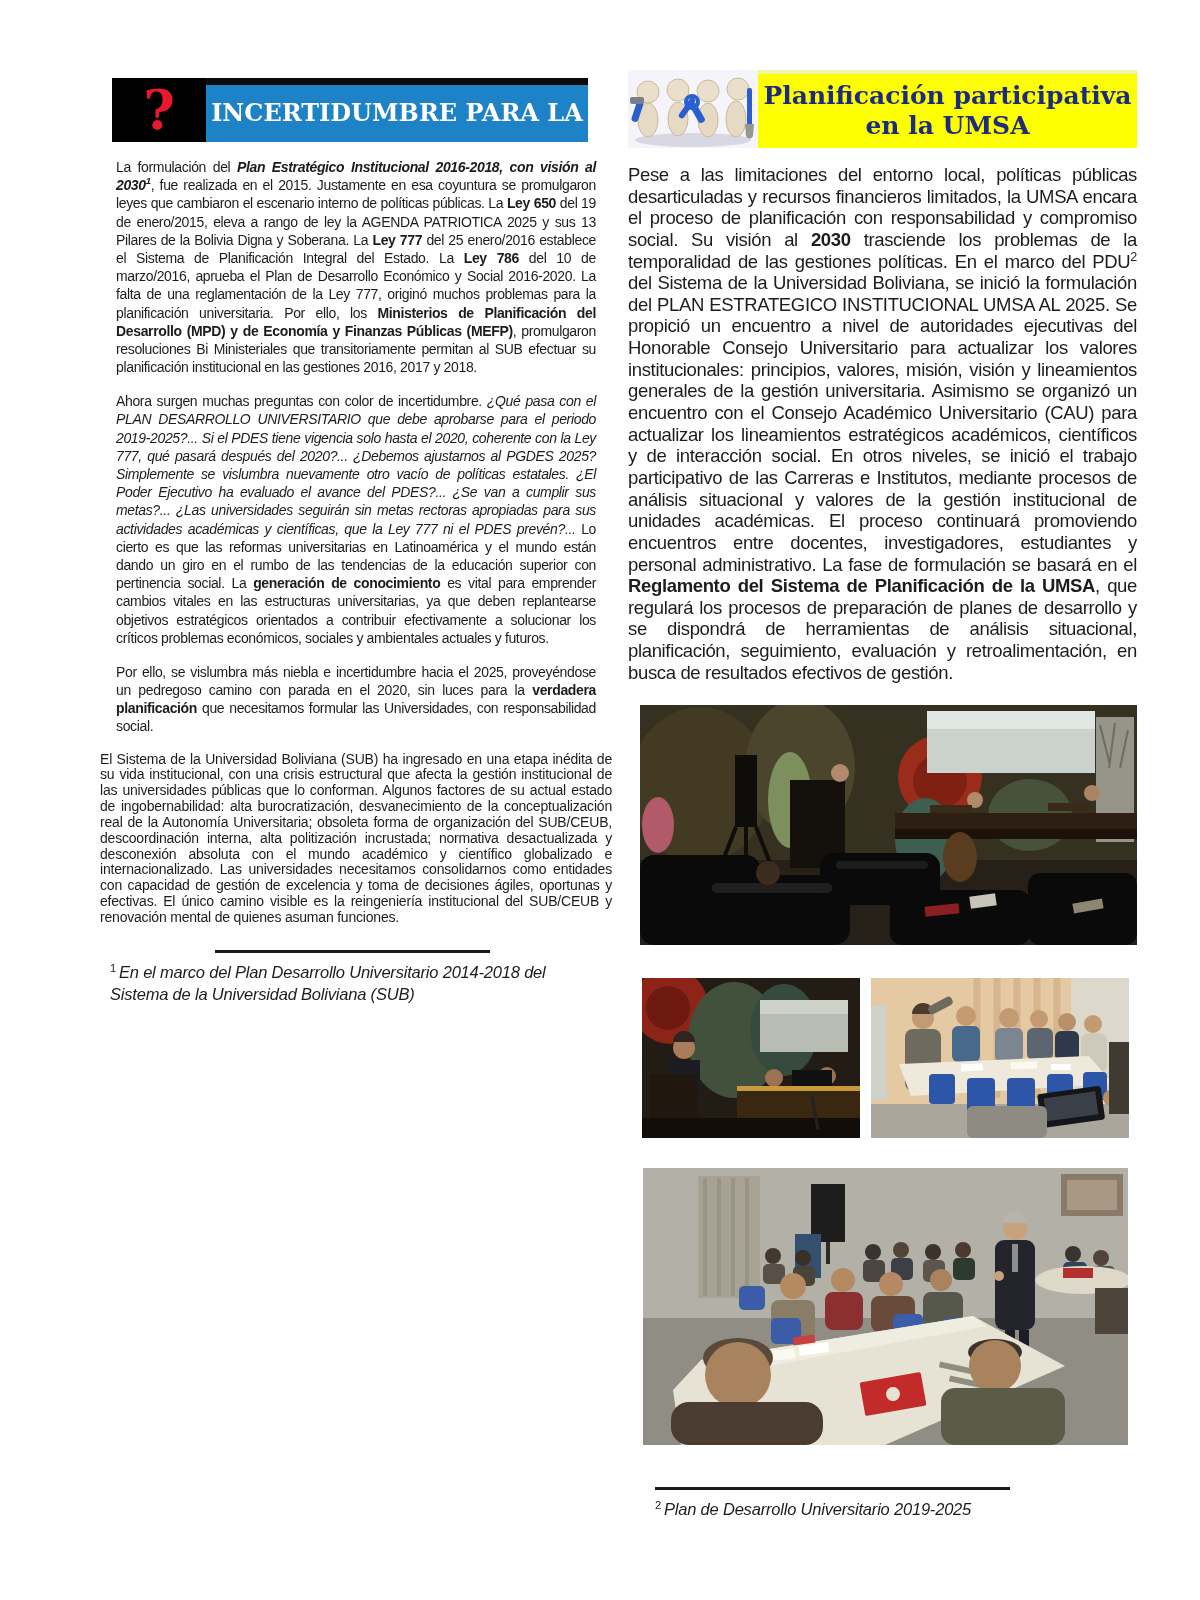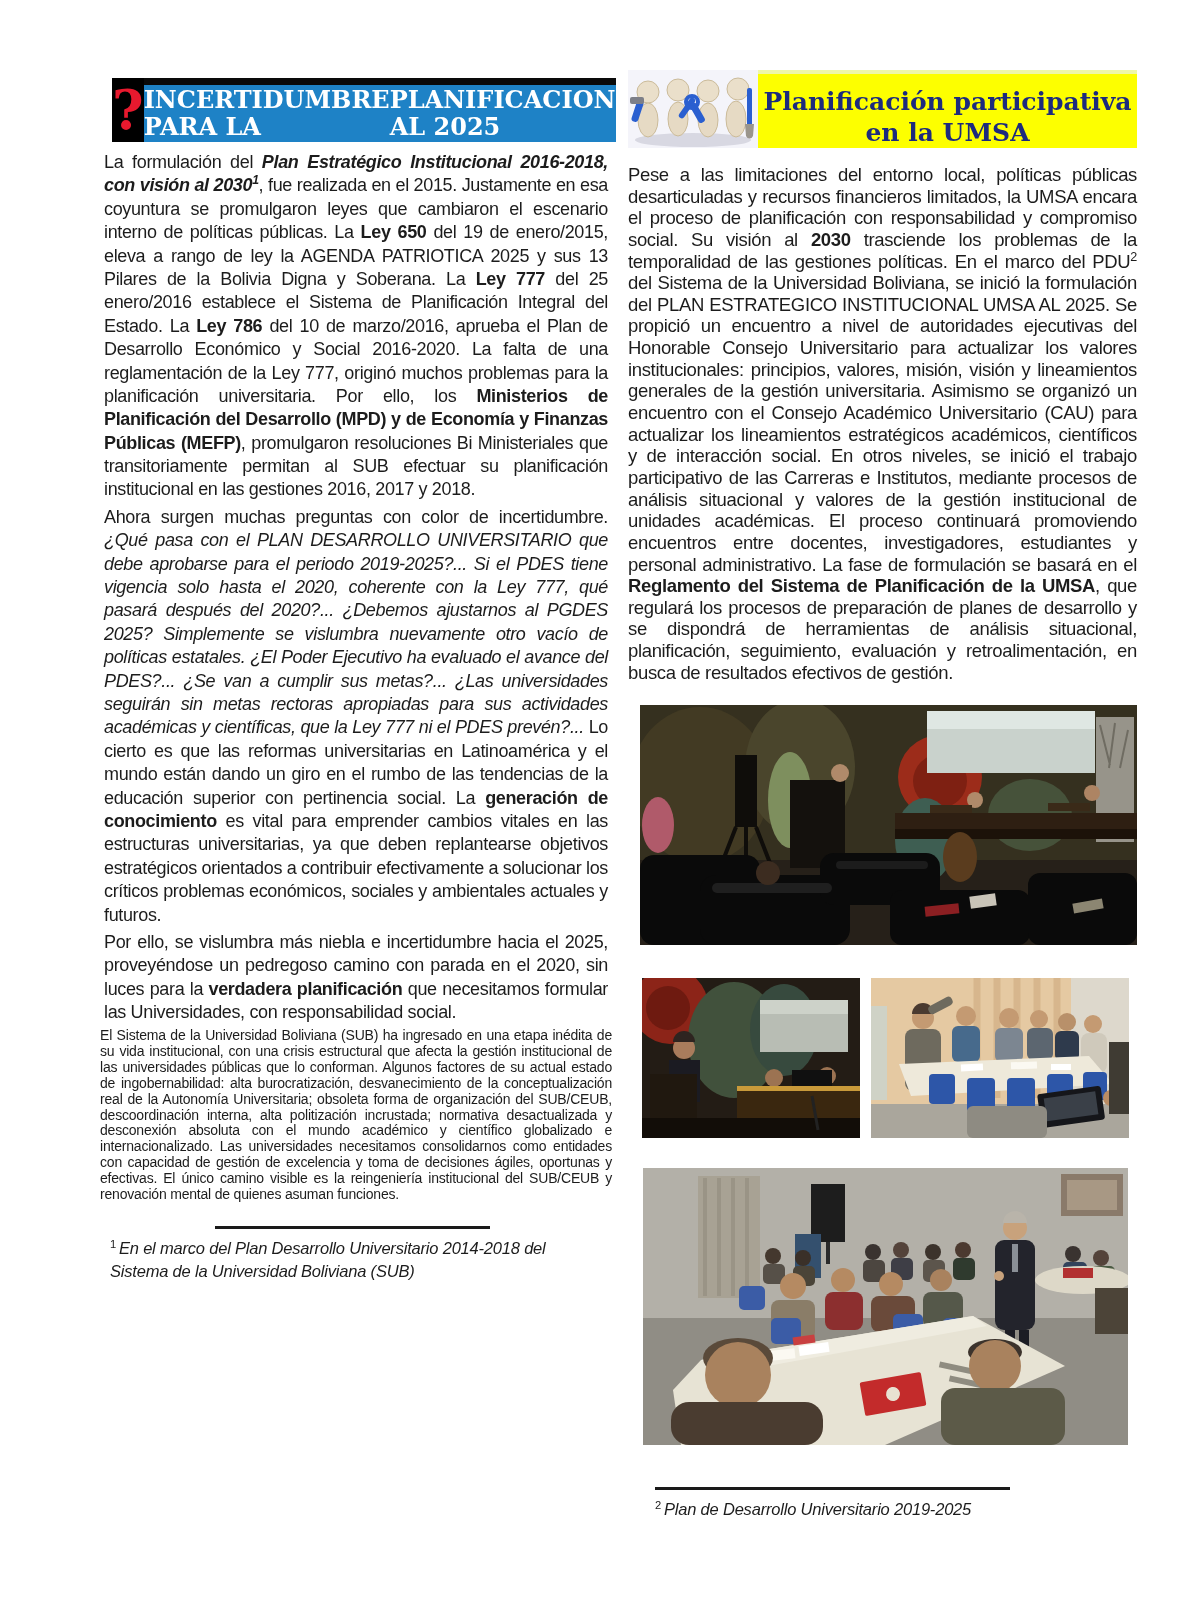--- a/index.html
+++ b/index.html
@@ -14,41 +14,41 @@
   .col-right{left:628px;top:70px;width:509px;}
 
   
   .banner-left{display:flex;height:64px;width:476px;margin-left:12px;margin-bottom:9px;}
   .qbox{width:94px;background:#000;color:#e8192e;display:flex;align-items:center;justify-content:center;
         font-family:"DejaVu Serif",serif;font-weight:700;font-size:54px;line-height:1;}
   .banner-left-main{flex:1;background:#1e82c6;border-top:7px solid #0a0a0a;color:#fff;
         font-family:"DejaVu Serif",serif;font-weight:700;font-size:24px;line-height:1.12;
         display:flex;align-items:center;justify-content:center;}
 
-  .body-text{margin:4px;font-size:18px;line-height:1.3;letter-spacing:-0.35px;text-align:justify;}
+  .body-text{margin:16px;font-size:14px;line-height:1.3;letter-spacing:-0.35px;text-align:justify;}
   .right-text{margin:16px 0 0 0;font-size:18.5px;line-height:1.17;letter-spacing:-0.35px;text-align:justify;}
   .crisis-text{margin:3px 0 8px 0;font-size:14px;line-height:1.13;letter-spacing:-0.2px;text-align:justify;}
 
   .seg-n{}
   .seg-b{font-weight:700;}
   .seg-i{font-style:italic;text-align:center;}
   .seg-bi{font-weight:700;font-style:italic;}
   .seg-sup{vertical-align:super;font-size:0.68em;line-height:0;}
   .seg-supbi{vertical-align:super;font-size:0.68em;line-height:0;font-weight:700;font-style:italic;}
 
   .crisis-banner{width:498px;margin:16px 0 0 8px;background:#000;color:#fff;text-align:center;
         font-family:"DejaVu Serif",serif;font-weight:700;font-size:27px;line-height:1.18;padding:6px 0;}
   .crisis-banner span{display:block;}
 
   
   .banner-right{display:flex;height:78px;margin-bottom:4px;}
   .figures-box{width:130px;background:linear-gradient(#ffffff,#e9e9f2);display:flex;align-items:center;justify-content:center;}
   .banner-right-main{flex:1;background:#fdff00;border-top:4px solid #eef7a8;color:#1d2b7d;
         font-family:"DejaVu Serif",serif;font-weight:700;font-size:25px;line-height:1.22;
-        display:flex;flex-direction:column;align-items:center;justify-content:flex-end;}
+        display:flex;flex-direction:column;align-items:center;justify-content:center;}
 
   .photo{font-size:0;line-height:0;}
   .photo-large{margin:22px 0 0 12px;}
   .photo-row{display:flex;gap:11px;margin:33px 0 0 14px;}
   .photo-big-bottom{margin:30px 0 0 15px;}
 
   .footnote-rule{border-top:3px solid #1a1a1a;height:0;}
   .rule-left{width:275px;margin:24px 0 8px 115px;}
   .rule-right{width:355px;margin:42px 0 8px 27px;}
   .footnote{margin:0;font-size:16.5px;line-height:1.35;letter-spacing:-0.2px;}
@@ -59,21 +59,20 @@
 <body>
 
 <div class="page">
 
   <div class="col col-left">
 
     <div class="banner-left">
       <div class="qbox">?</div>
       <div class="banner-left-main">
         <span>INCERTIDUMBRE PARA LA</span>
-        <span>PLANIFICACION AL 2025</span>
       </div>
     </div>
 
     <p class="body-text"><span class="seg-n">La formulación del </span><span class="seg-bi">Plan Estratégico Institucional 2016-2018, con visión al 2030</span><span class="seg-supbi">1</span><span class="seg-n">, fue realizada en el 2015. Justamente en esa coyuntura se promulgaron leyes que cambiaron el escenario interno de políticas públicas. La </span><span class="seg-b">Ley 650</span><span class="seg-n"> del 19 de enero/2015, eleva a rango de ley la AGENDA PATRIOTICA 2025 y sus 13 Pilares de la Bolivia Digna y Soberana. La </span><span class="seg-b">Ley 777</span><span class="seg-n"> del 25 enero/2016 establece el Sistema de Planificación Integral del Estado. La </span><span class="seg-b">Ley 786</span><span class="seg-n"> del 10 de marzo/2016, aprueba el Plan de Desarrollo Económico y Social 2016-2020. La falta de una reglamentación de la Ley 777, originó muchos problemas para la planificación universitaria. Por ello, los </span><span class="seg-b">Ministerios de Planificación del Desarrollo (MPD) y de Economía y Finanzas Públicas (MEFP)</span><span class="seg-n">, promulgaron resoluciones Bi Ministeriales que transitoriamente permitan al SUB efectuar su planificación institucional en las gestiones 2016, 2017 y 2018.</span></p>
     <p class="body-text"><span class="seg-n">Ahora surgen muchas preguntas con color de incertidumbre. </span><span class="seg-i">¿Qué pasa con el PLAN DESARROLLO UNIVERSITARIO que debe aprobarse para el periodo 2019-2025?... Si el PDES tiene vigencia solo hasta el 2020, coherente con la Ley 777, qué pasará después del 2020?... ¿Debemos ajustarnos al PGDES 2025? Simplemente se vislumbra nuevamente otro vacío de políticas estatales. ¿El Poder Ejecutivo ha evaluado el avance del PDES?... ¿Se van a cumplir sus metas?... ¿Las universidades seguirán sin metas rectoras apropiadas para sus actividades académicas y científicas, que la Ley 777 ni el PDES prevén?... </span><span class="seg-n">Lo cierto es que las reformas universitarias en Latinoamérica y el mundo están dando un giro en el rumbo de las tendencias de la educación superior con pertinencia social. La </span><span class="seg-b">generación de conocimiento</span><span class="seg-n"> es vital para emprender cambios vitales en las estructuras universitarias, ya que deben replantearse objetivos estratégicos orientados a contribuir efectivamente a solucionar los críticos problemas económicos, sociales y ambientales actuales y futuros.</span></p>
     <p class="body-text"><span class="seg-n">Por ello, se vislumbra más niebla e incertidumbre hacia el 2025, proveyéndose un pedregoso camino con parada en el 2020, sin luces para la </span><span class="seg-b">verdadera planificación</span><span class="seg-n"> que necesitamos formular las Universidades, con responsabilidad social.</span></p>
 
 
     <p class="crisis-text">El Sistema de la Universidad Boliviana (SUB) ha ingresado en una etapa inédita de su vida institucional, con una crisis estructural que afecta la gestión institucional de las universidades públicas que lo conforman. Algunos factores de su actual estado de ingobernabilidad: alta burocratización, desvanecimiento de la conceptualización real de la Autonomía Universitaria; obsoleta forma de organización del SUB/CEUB, descoordinación interna, alta politización incrustada; normativa desactualizada y desconexión absoluta con el mundo académico y científico globalizado e internacionalizado. Las universidades necesitamos consolidarnos como entidades con capacidad de gestión de excelencia y toma de decisiones ágiles, oportunas y efectivas. El único camino visible es la reingeniería institucional del SUB/CEUB y renovación mental de quienes asuman funciones.</p>
 

